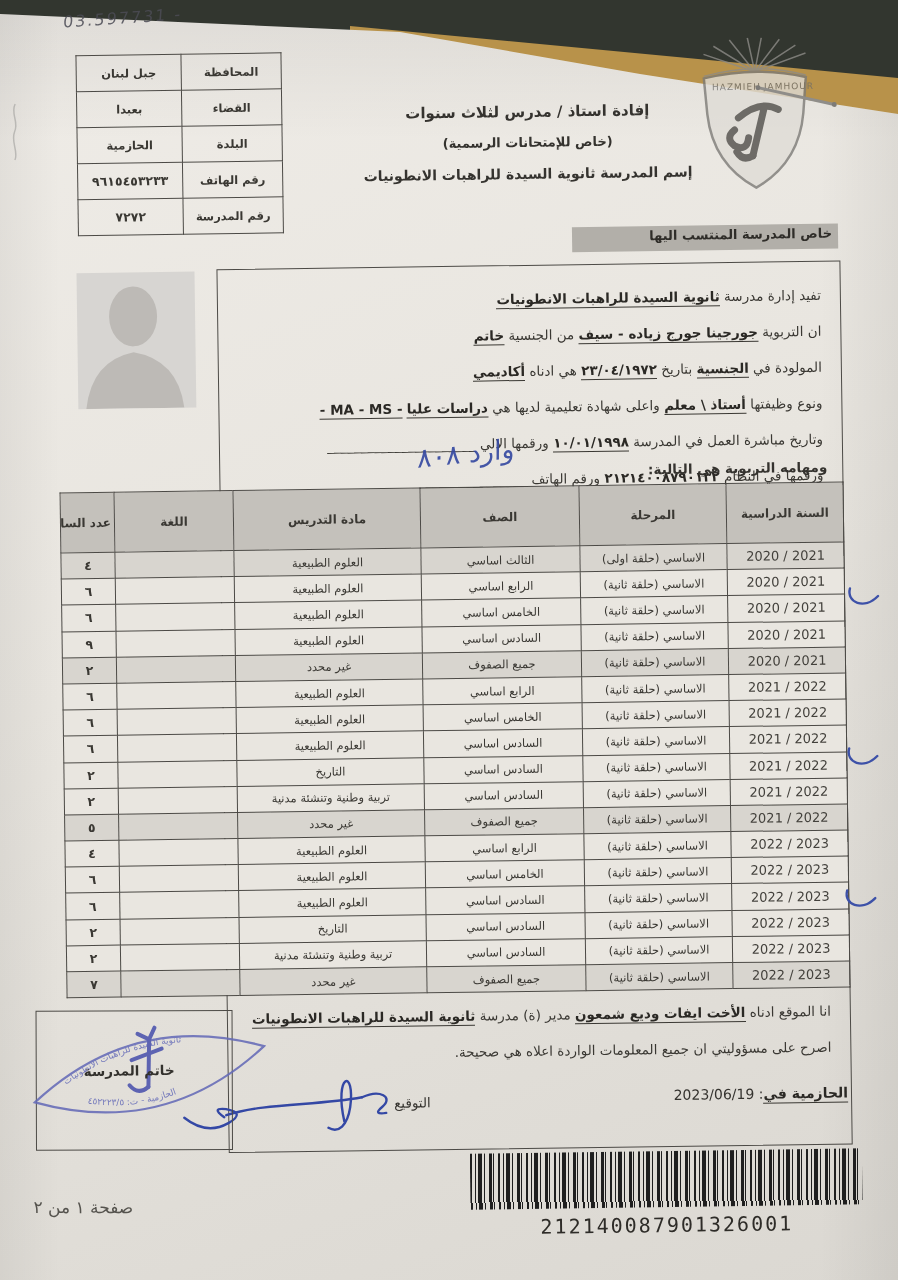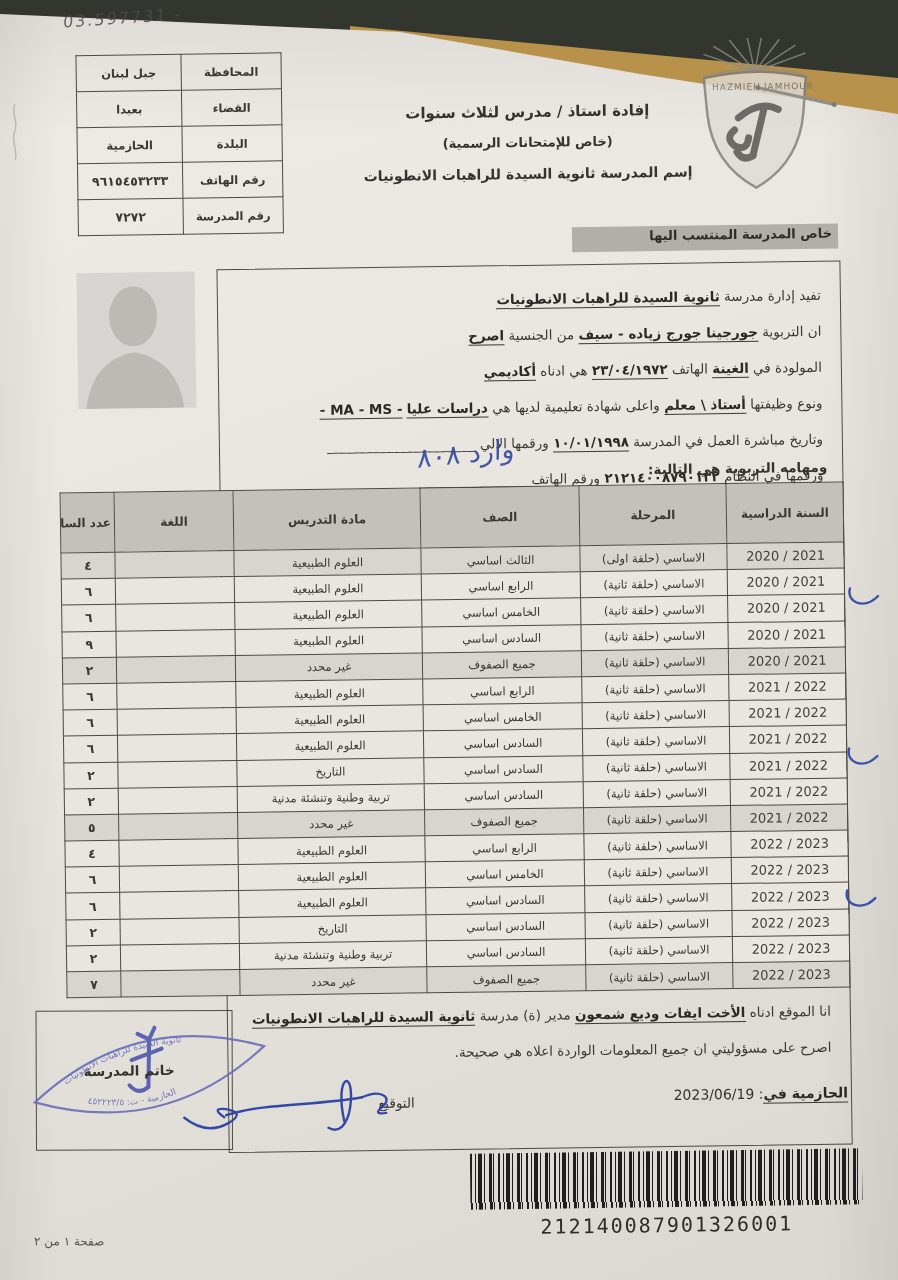--- a/index.html
+++ b/index.html
@@ -74,41 +74,41 @@
   table.duties td.c-year { direction:ltr; font-size:13px; color:#43413c; }
   table.duties td.c-hours { font-weight:bold; font-size:12.5px; }
   col.w-year{width:117px} col.w-stage{width:147px} col.w-class{width:159px}
   col.w-subj{width:187px} col.w-lang{width:119px} col.w-hours{width:54px}
 
   .decl { position:absolute; left:236px; top:998px; width:596px; direction:rtl; text-align:right;
     font-size:13.5px; line-height:36px; color:#3a3833; padding-right:6px; }
 
   .place-date { position:absolute; left:556px; top:1090px; width:286px; direction:rtl;
     text-align:right; font-size:14px; }
-  .sig-label { position:absolute; left:372px; top:1094px; font-size:13.5px; direction:rtl; }
+  .sig-label { position:absolute; left:388px; top:1094px; font-size:13.5px; direction:rtl; }
   .signature { position:absolute; left:160px; top:1062px; width:250px; height:80px; }
 
   .stamp-box { position:absolute; left:30px; top:1006px; width:197px; height:140px;
     border:1.7px solid #4c4a46; transform:rotate(0.6deg); }
   .stamp-label { position:absolute; left:78px; top:1058px; font-size:13.5px; font-weight:bold;
     color:#33312d; direction:rtl; z-index:3; }
   .stamp { position:absolute; left:14px; top:1008px; width:260px; height:126px;
     transform:rotate(-13deg); z-index:2; opacity:.88; }
 
   .barcode-wrap { position:absolute; left:462px; top:1154px; width:394px; text-align:center; }
   .barcode { width:392px; height:56px; margin:0 auto;
     background:repeating-linear-gradient(90deg,
       #1f1f1f 0 2px, transparent 2px 5px, #1f1f1f 5px 6px, transparent 6px 8px,
       #1f1f1f 8px 12px, transparent 12px 14px, #1f1f1f 14px 15px, transparent 15px 19px,
       #1f1f1f 19px 22px, transparent 22px 23px, #1f1f1f 23px 24px, transparent 24px 28px); }
   .barcode-num { font-size:20px; letter-spacing:2px; color:#2e2c28; margin-top:6px;
     font-family:"DejaVu Sans Mono", monospace; direction:ltr; }
 
-  .page-footer { position:absolute; left:26px; top:1192px; font-size:12px; color:#55534e;
-    direction:rtl; transform:rotate(1deg);margin-top:37px; }
+  .page-footer { position:absolute; left:26px; top:1192px; font-size:17px; color:#55534e;
+    direction:rtl; transform:rotate(1deg); }
 
   .check { position:absolute; width:40px; height:30px; }
   .check.c1 { left:845px; top:588px; }
   .check.c2 { left:842px; top:748px; }
   .check.c3 { left:838px; top:890px; }
 
   .margin-scribble { position:absolute; left:14px; top:96px; width:18px; height:60px; opacity:.45; }
 </style>
 </head>
 <body>
@@ -185,22 +185,22 @@
 
   <div class="photo">
     <svg viewBox="0 0 118 136" width="118" height="136">
       <ellipse cx="56" cy="44" rx="24" ry="30" fill="#bdbab6"></ellipse>
       <path d="M8 136 Q14 88 56 80 Q100 88 106 136 Z" fill="#bdbab6"></path>
     </svg>
   </div>
 
   <div class="para">
     <div><span>تفيد إدارة مدرسة </span><span class="u b">ثانوية السيدة للراهبات الانطونيات</span></div>
-    <div><span>ان التربوية </span><span class="u b">جورجينا جورج زياده - سيف</span><span> من الجنسية </span><span class="u b">اصرح</span></div>
-    <div><span>المولودة في </span><span class="u b">الغينة</span><span> الهاتف </span><span class="u b">٢٣/٠٤/١٩٧٢</span><span> هي ادناه </span><span class="u b">أكاديمي</span></div>
+    <div><span>ان التربوية </span><span class="u b">جورجينا جورج زياده - سيف</span><span> من الجنسية </span><span class="u b">خاتم</span></div>
+    <div><span>المولودة في </span><span class="u b">الجنسية</span><span> بتاريخ </span><span class="u b">٢٣/٠٤/١٩٧٢</span><span> هي ادناه </span><span class="u b">أكاديمي</span></div>
     <div><span>ونوع وظيفتها </span><span class="u b">أستاذ \ معلم</span><span> واعلى شهادة تعليمية لديها هي </span><span class="u b">دراسات عليا</span><span> </span><span class="u b">- MA - MS -</span></div>
     <div><span>وتاريخ مباشرة العمل في المدرسة </span><span class="u b">١٠/٠١/١٩٩٨</span><span> ورقمها الالي </span><span>______________________</span></div>
     <div><span>ورقمها في النظام </span><span class="u b">٢١٢١٤٠٠٨٧٩٠١٣٢</span><span> ورقم الهاتف </span><span>________________</span></div>
   </div>
 
   <div class="duties-label">ومهامه التربوية هي التالية:</div>
   <div class="hand-note">وارد ٨٠٨</div>
 
   <table class="duties">
     <colgroup>

